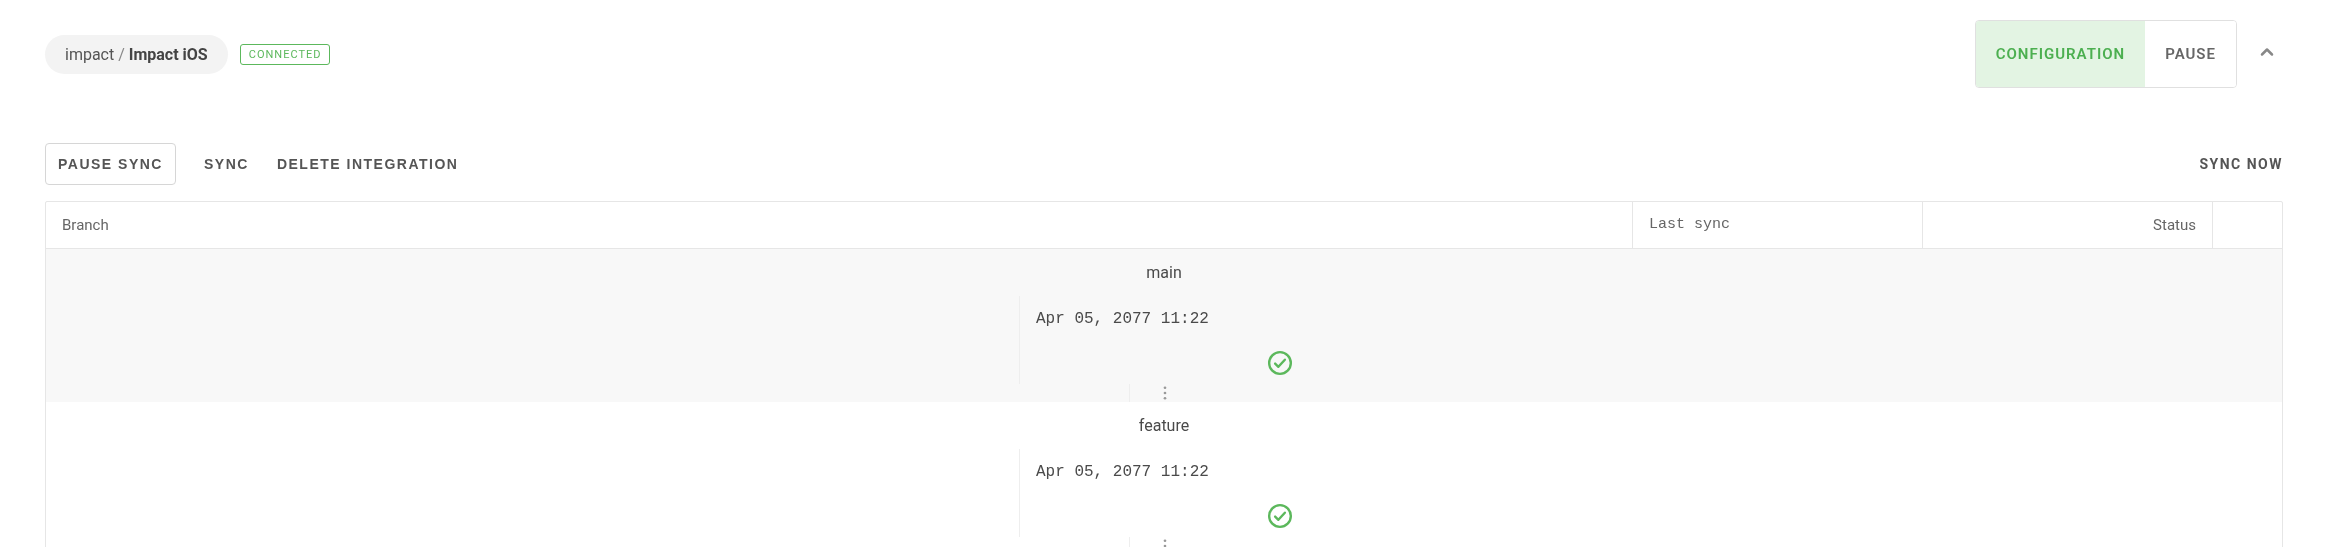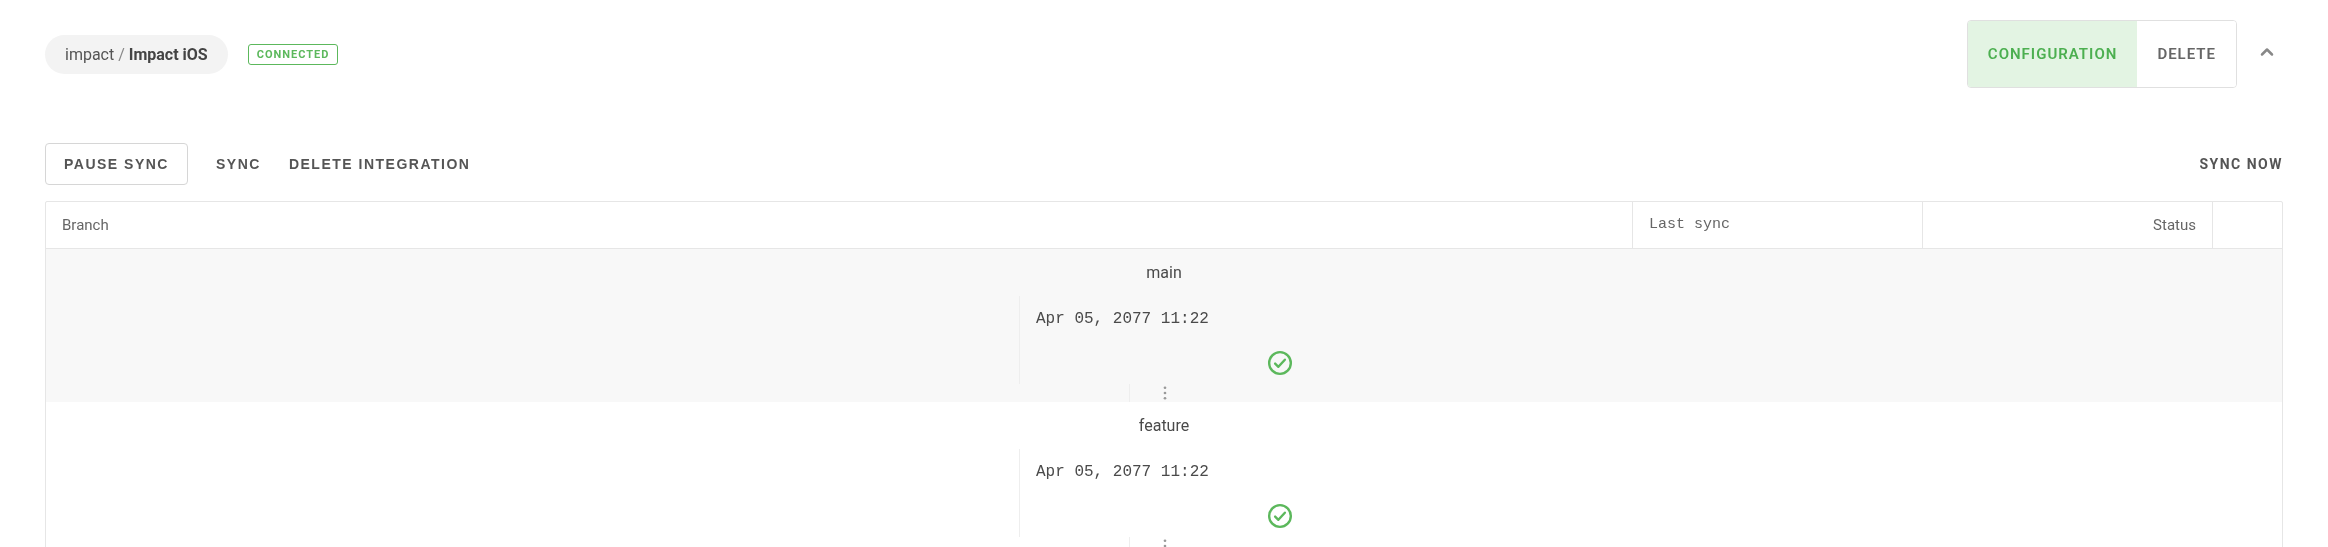--- a/index.html
+++ b/index.html
@@ -13,21 +13,21 @@
     }
     .header-row {
       display: flex;
       align-items: center;
       justify-content: space-between;
       margin-bottom: 55px;
     }
     .header-left {
       display: flex;
       align-items: center;
-      gap: 20px;
+      gap: 12px;
     }
     .breadcrumb-pill {
       background: #f3f3f3;
       border-radius: 999px;
       padding: 10px 20px;
       font-size: 16px;
       color: #555;
     }
     .breadcrumb-pill .sep {
       color: #888;
@@ -37,21 +37,20 @@
       color: #444;
     }
     .connected-badge {
       border: 1px solid #5cb85c;
       color: #5cb85c;
       font-size: 11px;
       letter-spacing: 1px;
       padding: 3px 8px;
       border-radius: 3px;
       text-transform: uppercase;
-      font-weight: bold;
     }
     .header-right {
       display: flex;
       align-items: center;
       gap: 14px;
     }
     .tab-group {
       display: flex;
       border: 1px solid #e0e0e0;
       border-radius: 4px;
@@ -83,21 +82,21 @@
     }
     .actions-left {
       display: flex;
       align-items: center;
       gap: 28px;
     }
     .btn-outline {
       border: 1px solid #d6d6d6;
       background: #fff;
       border-radius: 4px;
-      padding: 12px 18px;
+      padding: 12px 12px;
       font-size: 14px;
       font-weight: 600;
       letter-spacing: 1.5px;
       color: #555;
       cursor: pointer;
     }
     .btn-text {
       background: none;
       border: none;
       font-size: 14px;
@@ -182,21 +181,21 @@
       <div class="breadcrumb-pill">
         <span>impact</span>
         <span class="sep"> / </span>
         <span class="strong">Impact iOS</span>
       </div>
       <span class="connected-badge">CONNECTED</span>
     </div>
     <div class="header-right">
       <div class="tab-group">
         <div class="tab active">CONFIGURATION</div>
-        <div class="tab">DELETE</div>
+        <div class="tab">PAUSE</div>
       </div>
       <div class="chevron-btn">
         <svg width="20" height="20" viewBox="0 0 24 24" fill="none" stroke="currentColor" stroke-width="3" stroke-linecap="round" stroke-linejoin="round">
             <polyline points="18 15 12 9 6 15"></polyline>
           </svg>
       </div>
     </div>
   </div>
 
   <div class="actions-row">

